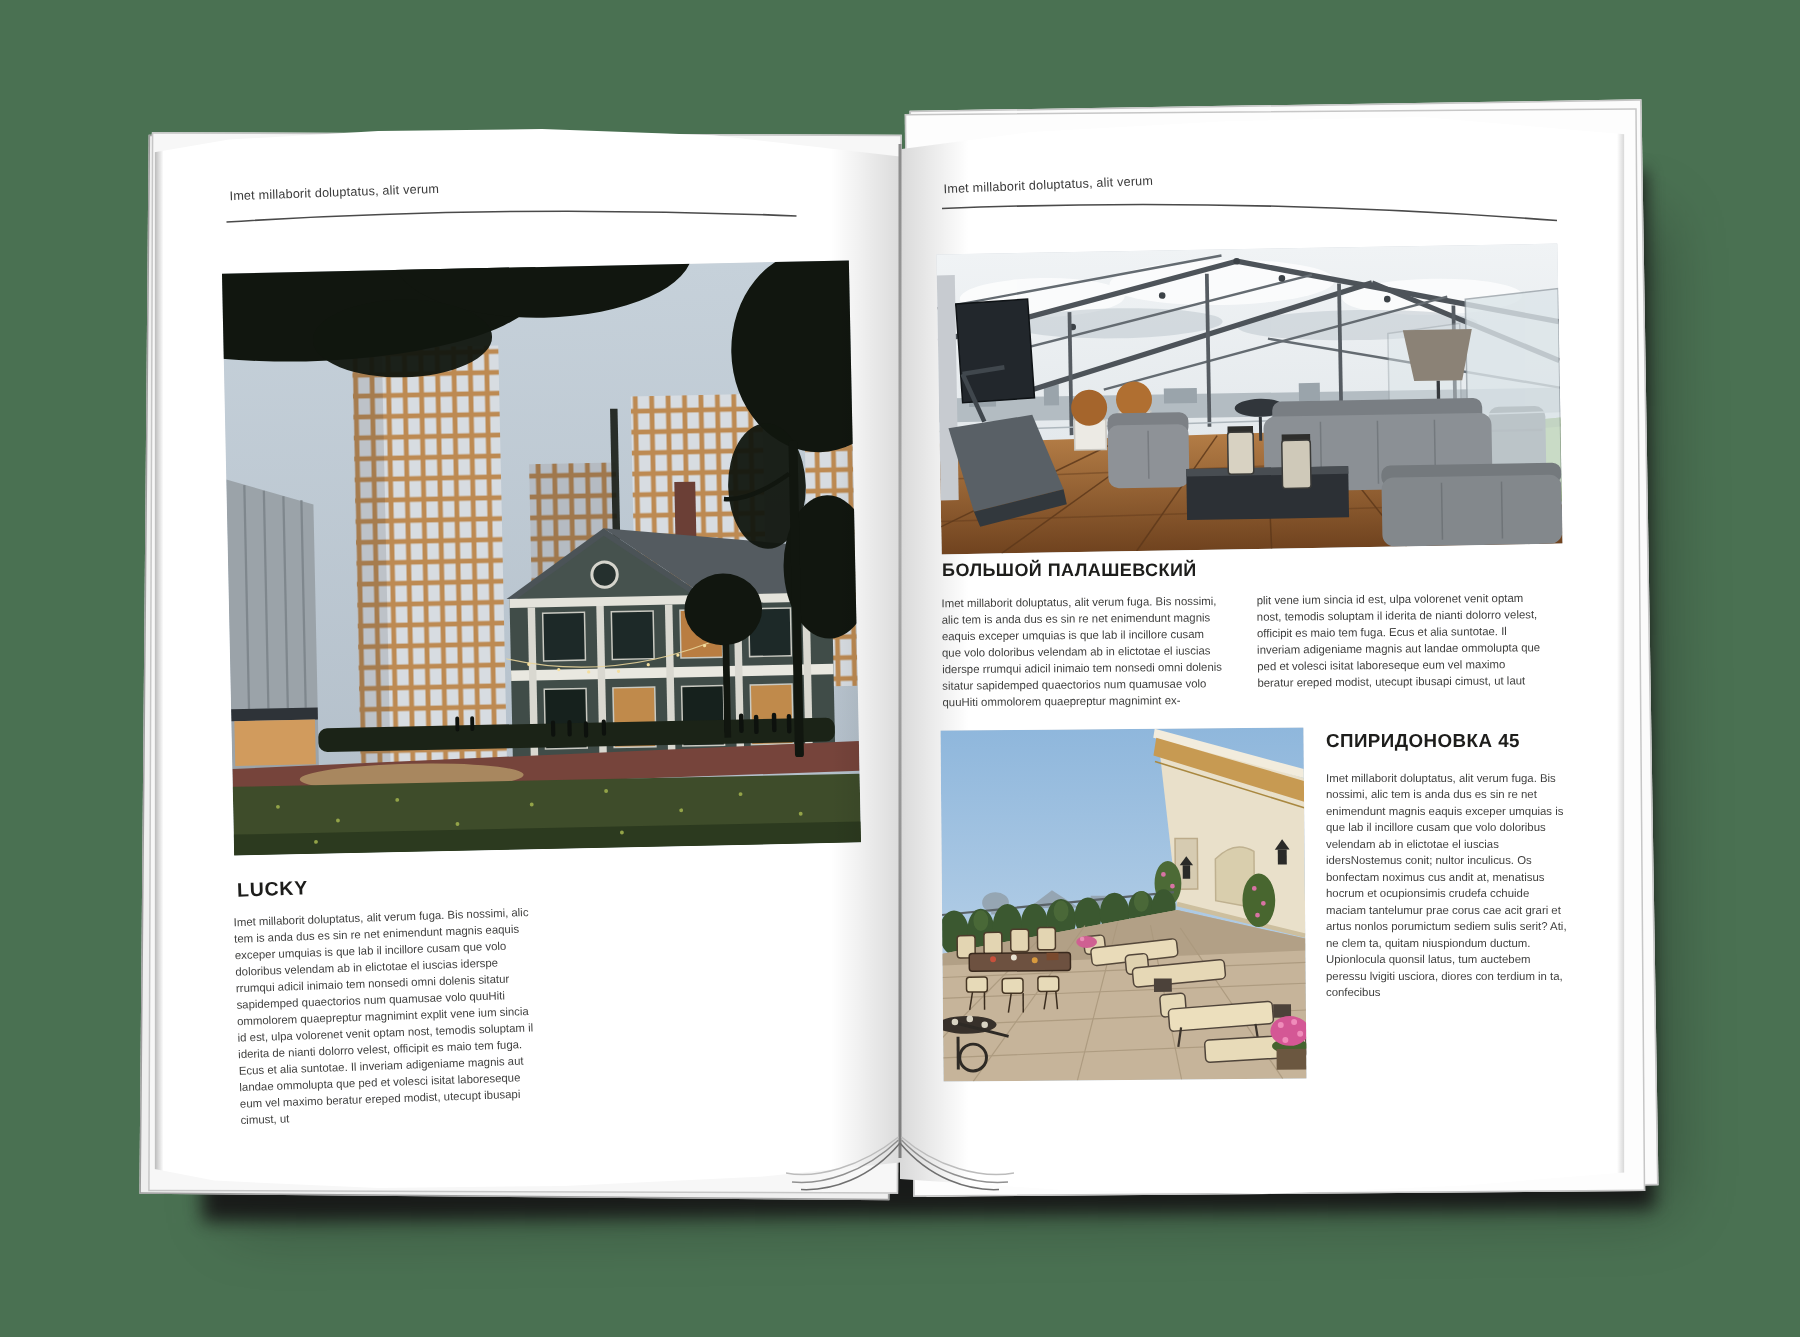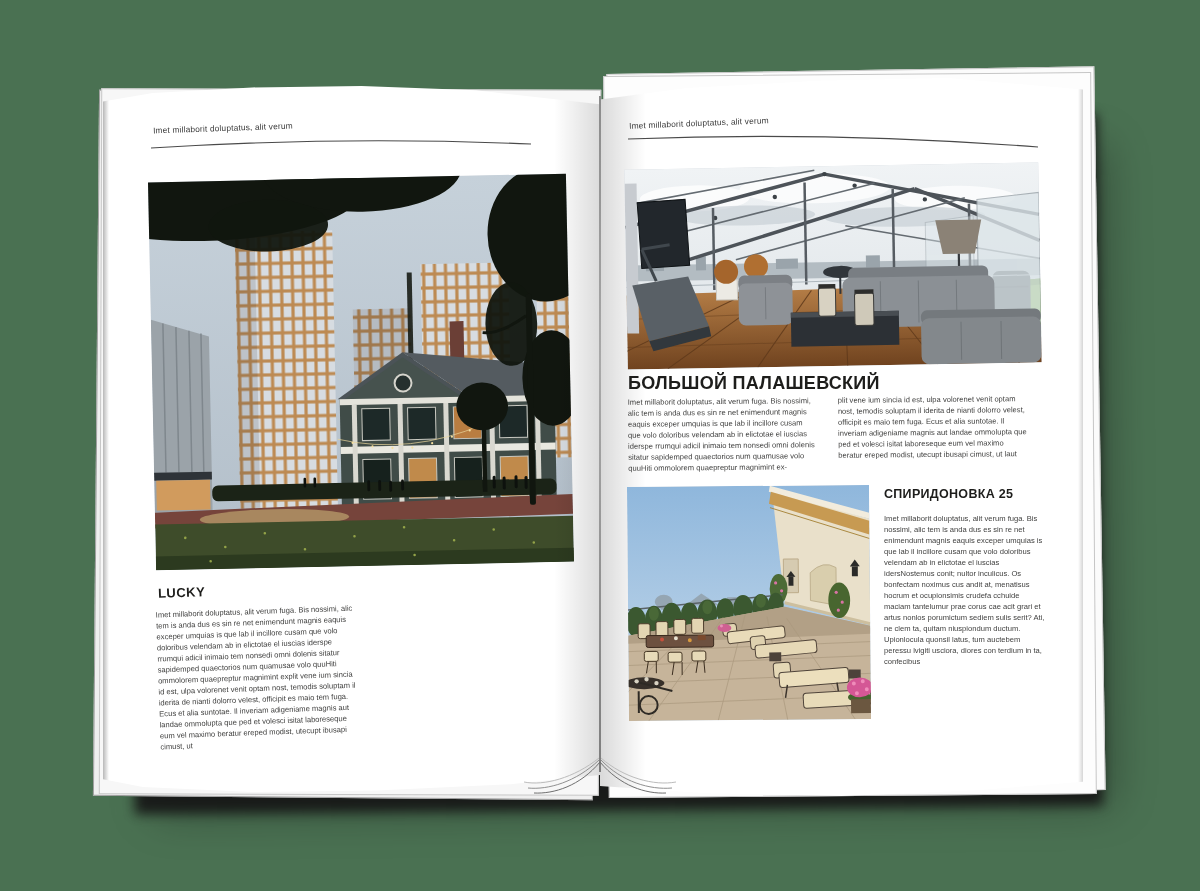--- a/index.html
+++ b/index.html
@@ -47,21 +47,21 @@
   svg.rule path{stroke:var(--c-rule,#4a4a4a);stroke-width:1.1;fill:none;}
   .page-left svg.rule{left:47px;top:50px;width:382px;height:16px;}
   .page-right svg.rule{left:27px;top:55px;width:412px;height:18px;}
   figure{margin:0;position:absolute;overflow:hidden;background:#d8dde2;}
   figure svg{display:block;width:100%;height:100%;}
   .photo-courtyard{left:49px;top:92px;width:418px;height:388px;transform:rotate(-1.2deg);}
   .photo-pavilion{left:26px;top:88px;width:414px;height:200px;transform:rotate(-1deg);}
   .photo-terrace{left:28px;top:408px;width:242px;height:234px;transform:rotate(-.5deg);}
   h2{margin:0;position:absolute;color:var(--c-heading,#1d1d1b);font-weight:bold;}
   .title-lucky{left:55px;top:499px;font-size:13px;letter-spacing:.5px;transform:rotate(-2deg);}
-  .title-top{left:28px;top:295px;font-size:18px;letter-spacing:.3px;}
+  .title-top{left:28px;top:295px;font-size:12px;letter-spacing:.3px;}
   .title-bottom{left:284px;top:409px;font-size:12.5px;letter-spacing:.3px;}
   p.bodytext{margin:0;position:absolute;font-size:7.6px;line-height:1.45;
     color:var(--c-body,#3f3f3e);text-align:left;}
   .lucky-body{left:55px;top:520px;width:198px;transform:rotate(-2deg);}
   .col-1{left:28px;top:318px;width:188px;transform:rotate(-.5deg);}
   .col-2{left:238px;top:316px;width:190px;transform:rotate(-.5deg);}
   .bottom-body{left:284px;top:435px;width:162px;font-size:7.8px;}
 </style>
 </head>
 <body>
@@ -470,21 +470,21 @@
             <path d="M10,206 L10,228"></path>
         </g>
         <g fill="#d8d2c2">
           <circle cx="8" cy="196" r="2.2"></circle>
             <circle cx="18" cy="194" r="2.2"></circle>
             <circle cx="28" cy="198" r="2.2"></circle>
         </g>
       </svg>
     </figure>
 
-    <h2 class="title-bottom">СПИРИДОНОВКА 25</h2>
+    <h2 class="title-bottom">СПИРИДОНОВКА 45</h2>
     <p class="bodytext bottom-body">Imet millaborit doluptatus, alit verum fuga. Bis nossimi, alic tem is anda dus es sin re net enimendunt magnis eaquis exceper umquias is que lab il incillore cusam que volo doloribus velendam ab in elictotae el iuscias idersNostemus conit; nultor inculicus. Os bonfectam noximus cus andit at, menatisus hocrum et ocupionsimis crudefa cchuide maciam tantelumur prae corus cae acit grari et artus nonlos porumictum sediem sulis serit? Ati, ne clem ta, quitam niuspiondum ductum. Upionlocula quonsil latus, tum auctebem peressu lvigiti usciora, diores con terdium in ta, confecibus</p>
   </div>
 
   <div class="spine-line"></div>
   <svg class="spine-fan" viewBox="0 0 152 40">
     <g fill="none" stroke-width="1">
       <path d="M75,2 C50,22 20,30 0,26" stroke="#bcbcbc"></path>
       <path d="M75,4 C52,26 24,34 4,32" stroke="#909090"></path>
       <path d="M76,6 C56,30 30,38 10,37" stroke="#6f6f6f"></path>
       <path d="M77,2 C100,22 130,30 152,26" stroke="#bcbcbc"></path>

